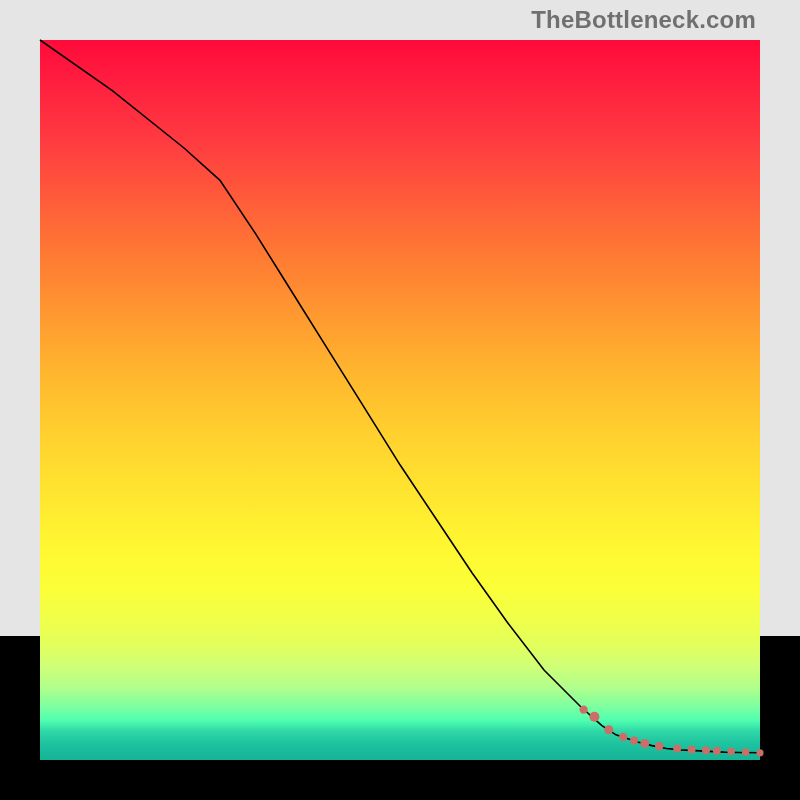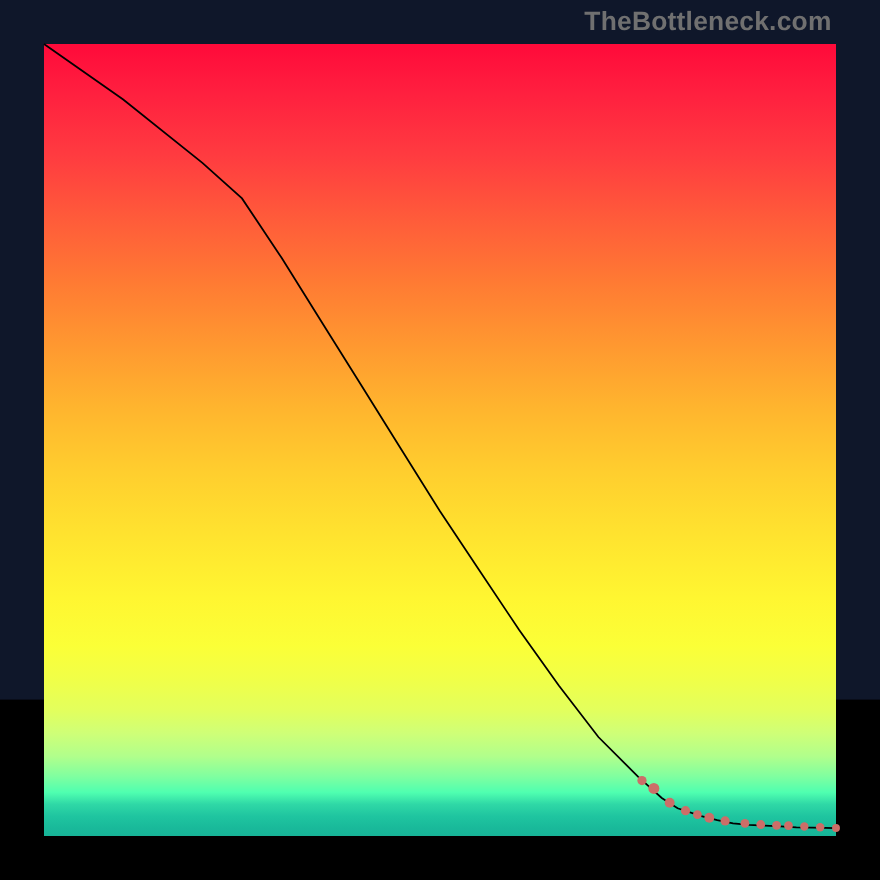--- a/index.html
+++ b/index.html
@@ -8,21 +8,21 @@
     width: 800px;
     height: 800px;
     background: #000;
     overflow: hidden;
     font-family: Arial, Helvetica, sans-serif;
   }
   .frame {
     position: relative;
     width: 800px;
     height: 636px;
-    background: #0f172a;
+    background: #e5e5e5;
   }
   .plot-area {
     position: absolute;
     left: 40px;
     top: 40px;
     width: 720px;
     height: 720px;
     background: linear-gradient(
       to bottom,
       #ff0a3a 0%,

